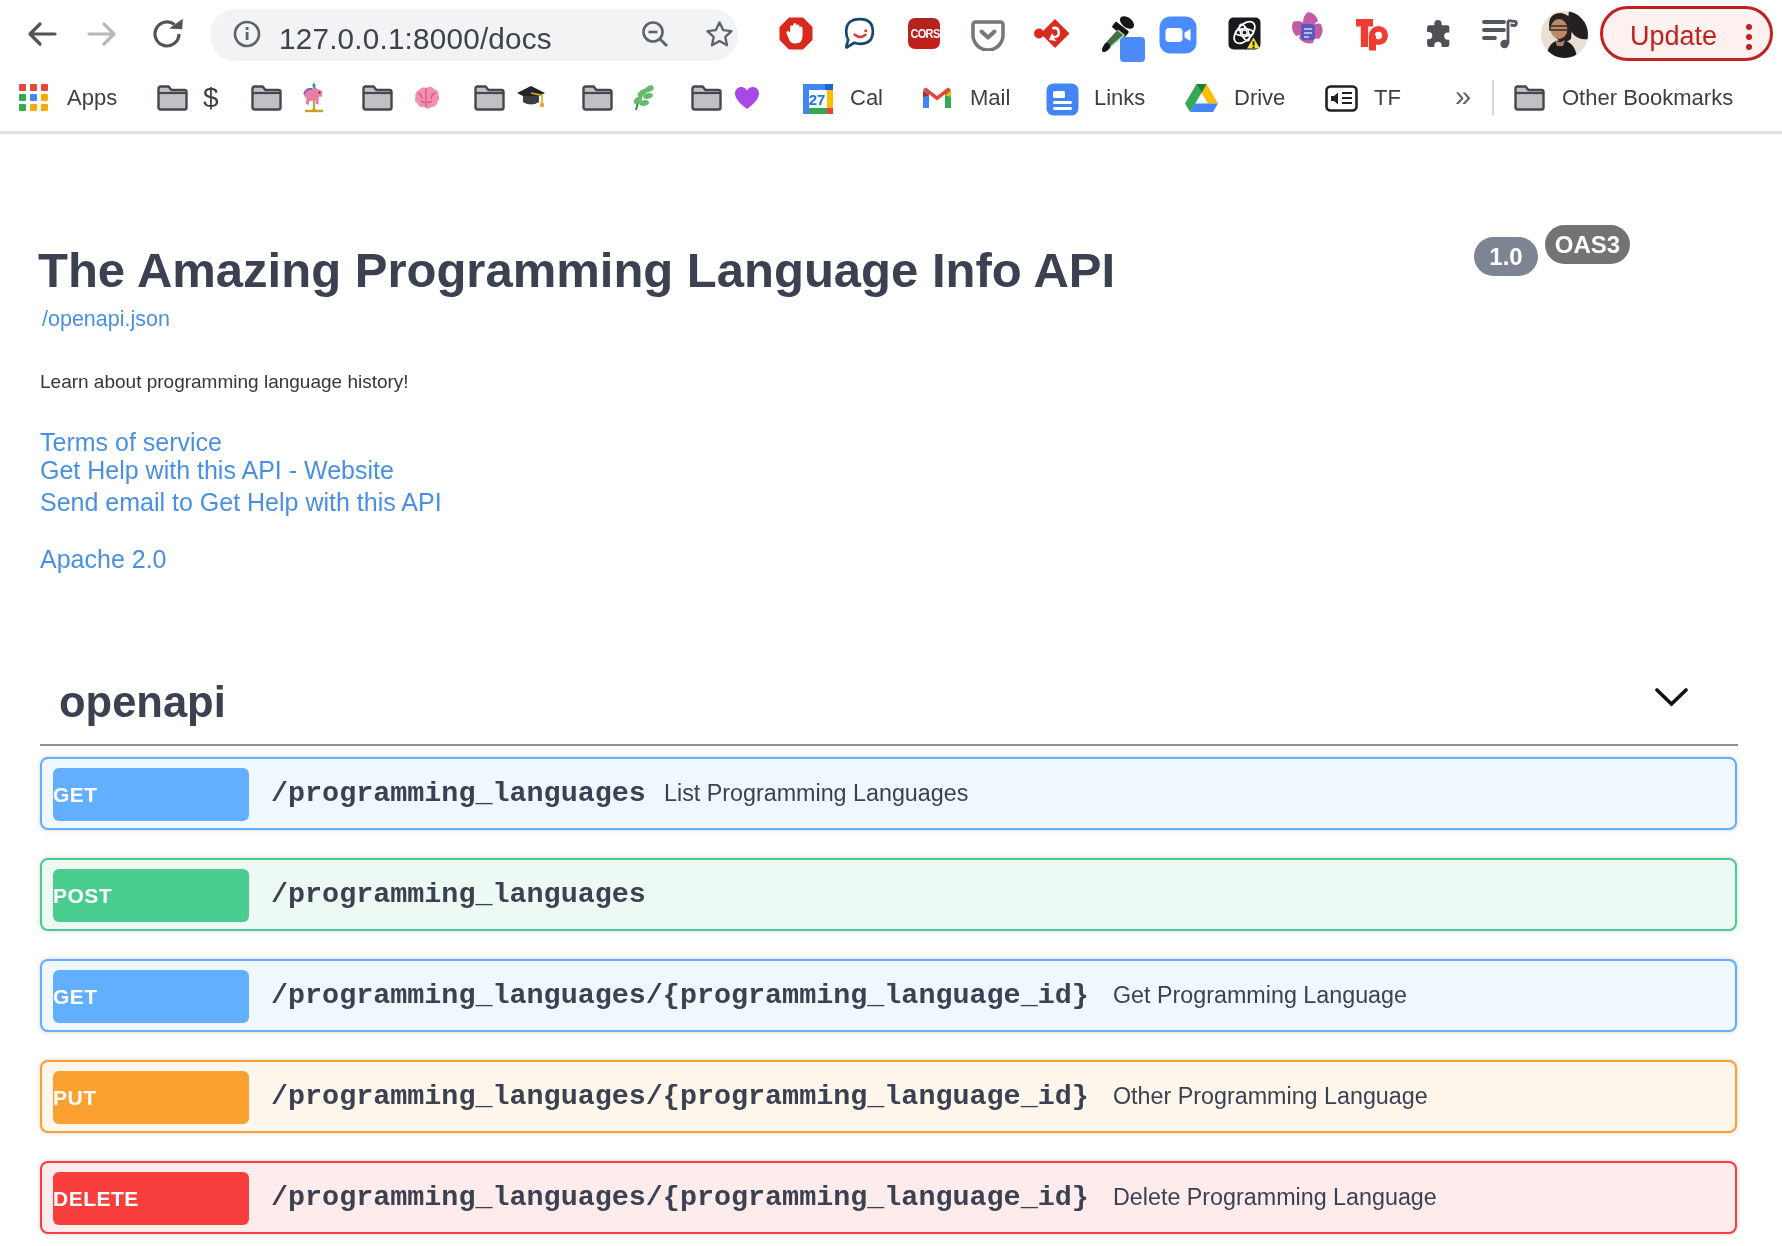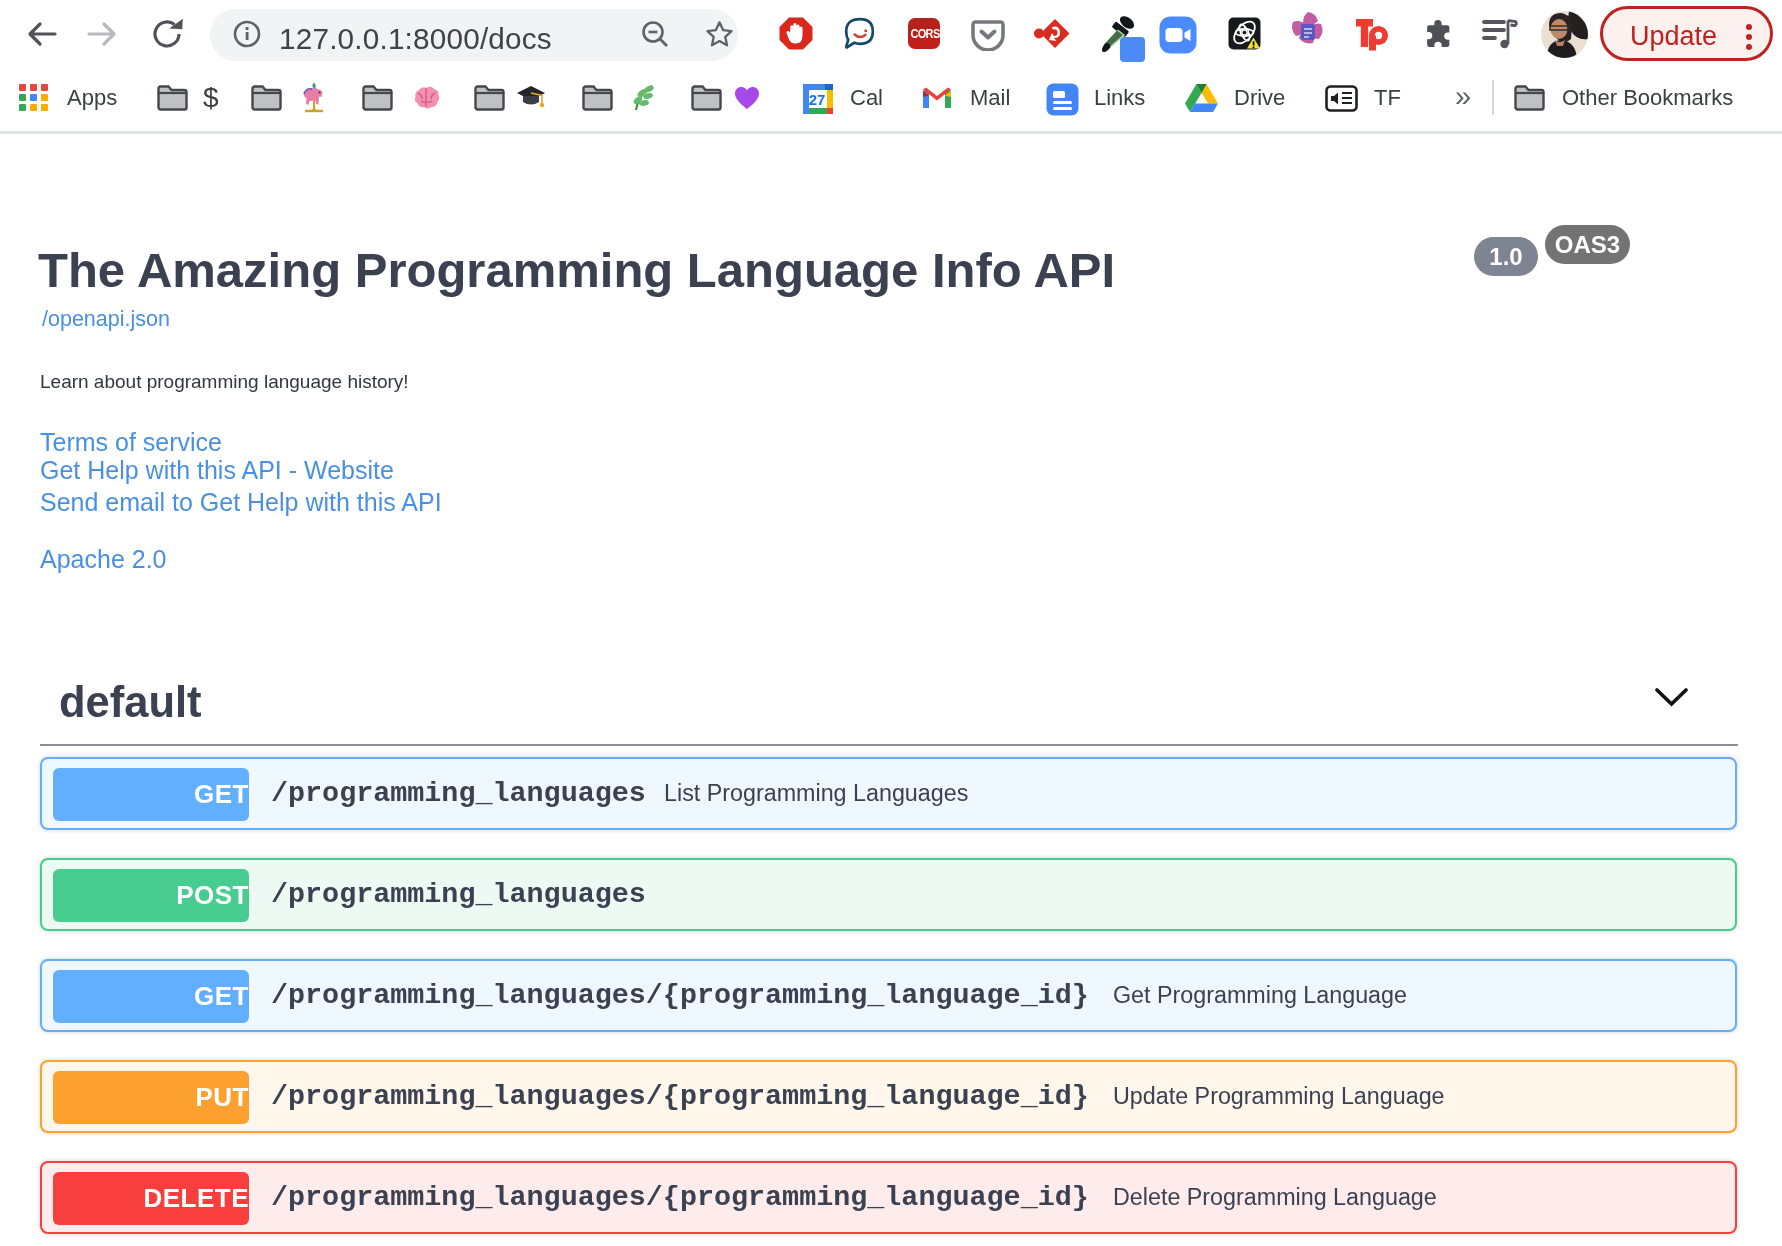--- a/index.html
+++ b/index.html
@@ -16,21 +16,21 @@
   #updatetext { position:absolute; left:27px; top:2px; height:50px; line-height:50px; font-size:27px; color:#c0231f; }
   .udot { position:absolute; left:143px; width:6px; height:6px; border-radius:3px; background:#c0231f; }
   #title { position:absolute; left:38px; top:226px; font-size:49px; font-weight:bold; color:#3b4151; letter-spacing:0px; white-space:nowrap;margin-top:16px; }
   .vbadge { position:absolute; top:225px; height:39px; border-radius:20px; color:#fff; font-weight:bold; font-size:24px; text-align:center; }
   #openapilink { position:absolute; left:42px; top:307px; font-size:21.5px; color:#4990e2; }
   #desc { position:absolute; left:40px; top:371px; font-size:19px; color:#33363f; }
   .bluelink { position:absolute; left:40px; font-size:25px; color:#4a90e2; }
   #deftitle { position:absolute; left:59px; top:678px; font-size:43.5px; font-weight:bold; color:#3b4151; }
   #defhr { position:absolute; left:40px; top:744px; width:1698px; height:2px; background:#8c9096; }
   .oprow { position:absolute; left:40px; width:1697px; height:73px; border-radius:8px; border:2px solid; box-shadow:0 0 4px rgba(0,0,0,0.19); }
-  .opbadge { position:absolute; left:11px; top:9px; width:196px; height:53px; border-radius:6px; color:#fff; font-weight:bold; font-size:26px; text-align:right; line-height:53px; letter-spacing:0.5px; }
+  .opbadge { position:absolute; left:11px; top:9px; width:196px; height:53px; border-radius:6px; color:#fff; font-weight:bold; font-size:21px; text-align:left; line-height:53px; letter-spacing:0.5px; }
   .oppath { position:absolute; left:229px; top:0; height:69px; line-height:69px; font-family:"Liberation Mono", monospace; font-weight:bold; font-size:28.4px; color:#3b4151; white-space:nowrap; }
   .opsum { position:absolute; top:0; height:69px; line-height:69px; font-size:23.3px; color:#3b4151; white-space:nowrap; }
   .r-get { background:#eff7ff; border-color:#61affe; }
   .r-get .opbadge { background:#61affe; }
   .r-post { background:#edf9f3; border-color:#49cc90; }
   .r-post .opbadge { background:#49cc90; }
   .r-put { background:#fff6ec; border-color:#fca130; }
   .r-put .opbadge { background:#fca130; }
   .r-del { background:#feecec; border-color:#f93e3e; }
   .r-del .opbadge { background:#f93e3e; }
@@ -334,21 +334,21 @@
 
   <div id="content">
     <div id="title">The Amazing Programming Language Info API</div>
     <div class="vbadge" style="left:1474px;width:64px;line-height:39px;background:#7d8492;margin-top:12px;">1.0</div>
     <div class="vbadge" style="left:1545px;width:85px;line-height:39px;background:#737373;">OAS3</div>
     <div id="openapilink">/openapi.json</div>
     <div id="desc">Learn about programming language history!</div>
     <div class="bluelink" style="top:428px;">Terms of service</div>
     <div class="bluelink" style="top:454px;line-height:32px;">Get Help with this API - Website<br>Send email to Get Help with this API</div>
     <div class="bluelink" style="top:545px;">Apache 2.0</div>
-    <div id="deftitle">default</div>
+    <div id="deftitle">openapi</div>
     <svg class="abs" style="left:1655px;top:688px" width="33" height="20" viewBox="0 0 33 20">
       <path d="M2 2 L16.5 16 L31 2" stroke="#111" stroke-width="3.6" fill="none" stroke-linecap="round"></path>
     </svg>
     <div id="defhr"></div>
     <div class="oprow r-get" style="top:757px;">
       <div class="opbadge">GET</div>
       <div class="oppath">/programming_languages</div>
       <div class="opsum" style="left:622px;">List Programming Languages</div>
     </div>
     <div class="oprow r-post" style="top:858px;">
@@ -356,21 +356,21 @@
       <div class="oppath">/programming_languages</div>
     </div>
     <div class="oprow r-get" style="top:959px;">
       <div class="opbadge">GET</div>
       <div class="oppath">/programming_languages/{programming_language_id}</div>
       <div class="opsum" style="left:1071px;">Get Programming Language</div>
     </div>
     <div class="oprow r-put" style="top:1060px;">
       <div class="opbadge">PUT</div>
       <div class="oppath">/programming_languages/{programming_language_id}</div>
-      <div class="opsum" style="left:1071px;">Update Programming Language</div>
+      <div class="opsum" style="left:1071px;">Other Programming Language</div>
     </div>
     <div class="oprow r-del" style="top:1161px;">
       <div class="opbadge">DELETE</div>
       <div class="oppath">/programming_languages/{programming_language_id}</div>
       <div class="opsum" style="left:1071px;">Delete Programming Language</div>
     </div>
   </div>
 </div>
 
 </body></html>

